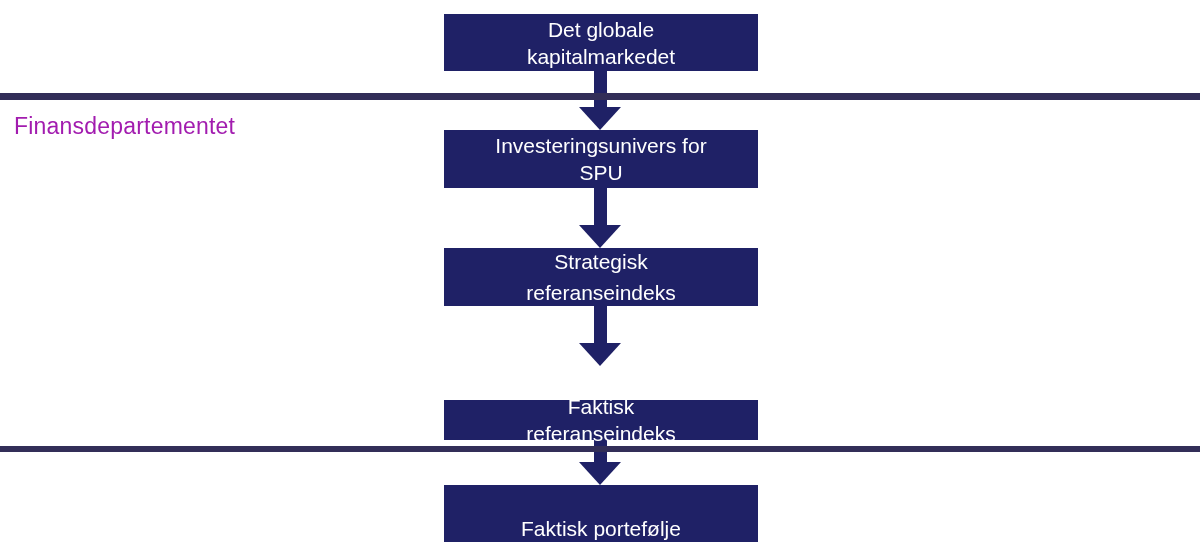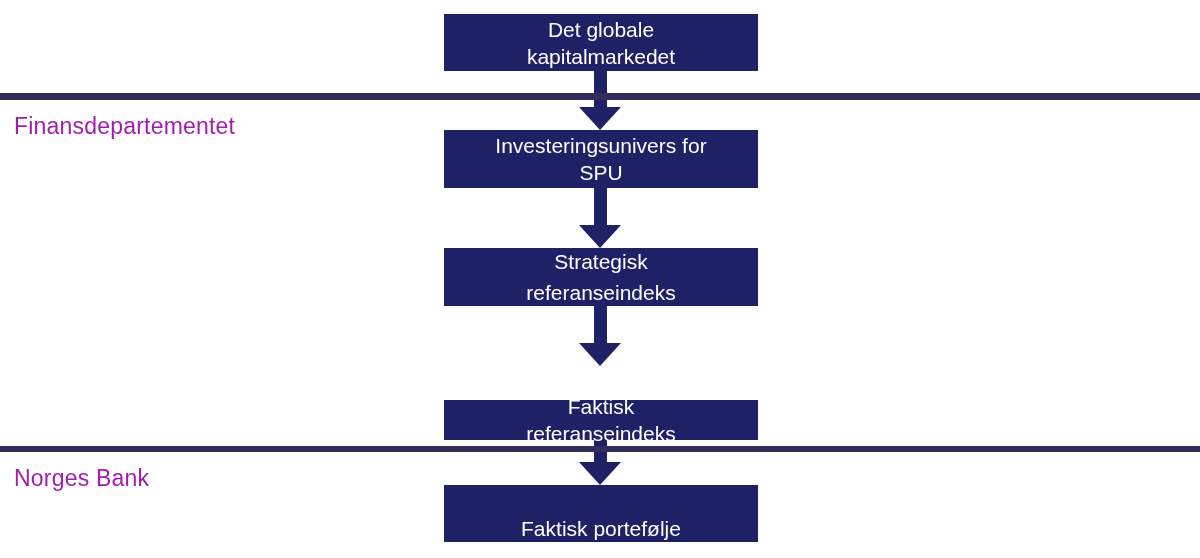--- a/index.html
+++ b/index.html
@@ -89,21 +89,20 @@
 </style>
 </head>
 <body>
 
 <div class="canvas">
 
   <div class="divider divider-1"></div>
   <div class="divider divider-2"></div>
 
   <div class="section-label section-label-1">Finansdepartementet</div>
-  <div class="section-label section-label-2">Norges Bank</div>
 
   <div class="node node-1">
     <span>Det globale</span>
     <span>kapitalmarkedet</span>
   </div>
 
   <div class="node node-2">
     <span>Investeringsunivers for</span>
     <span>SPU</span>
   </div>

